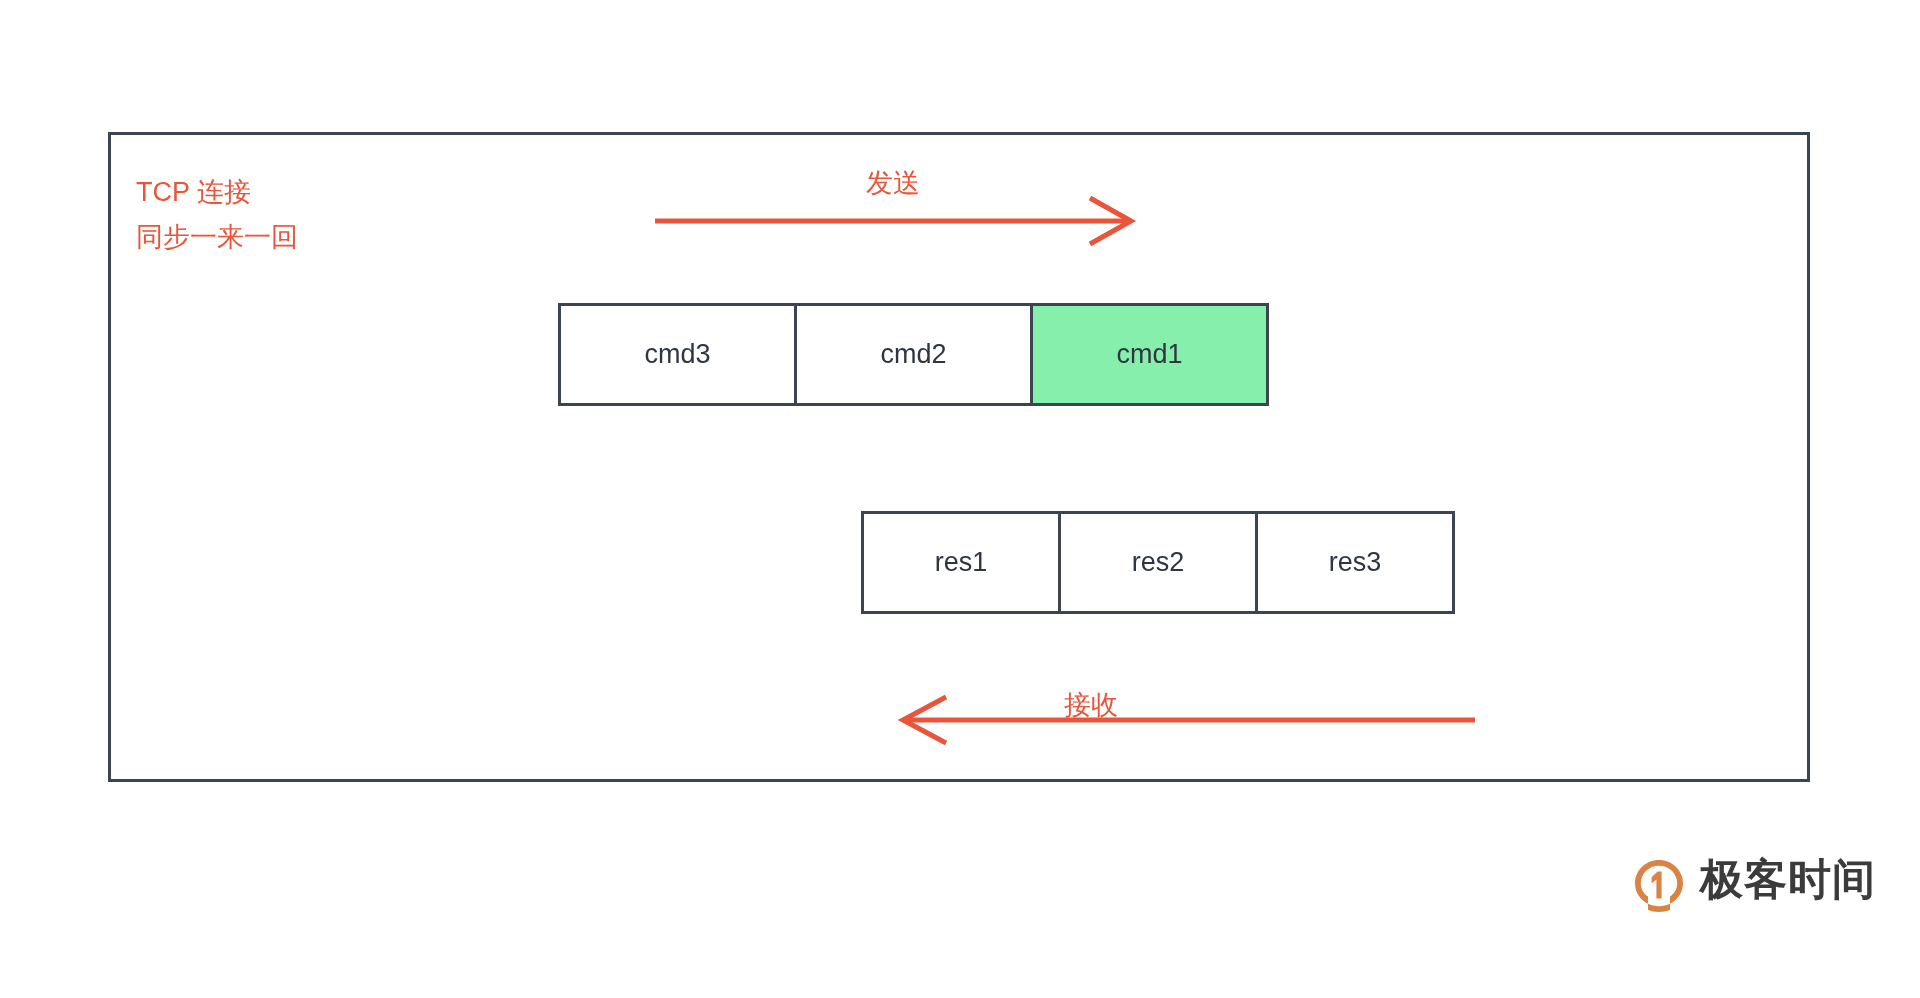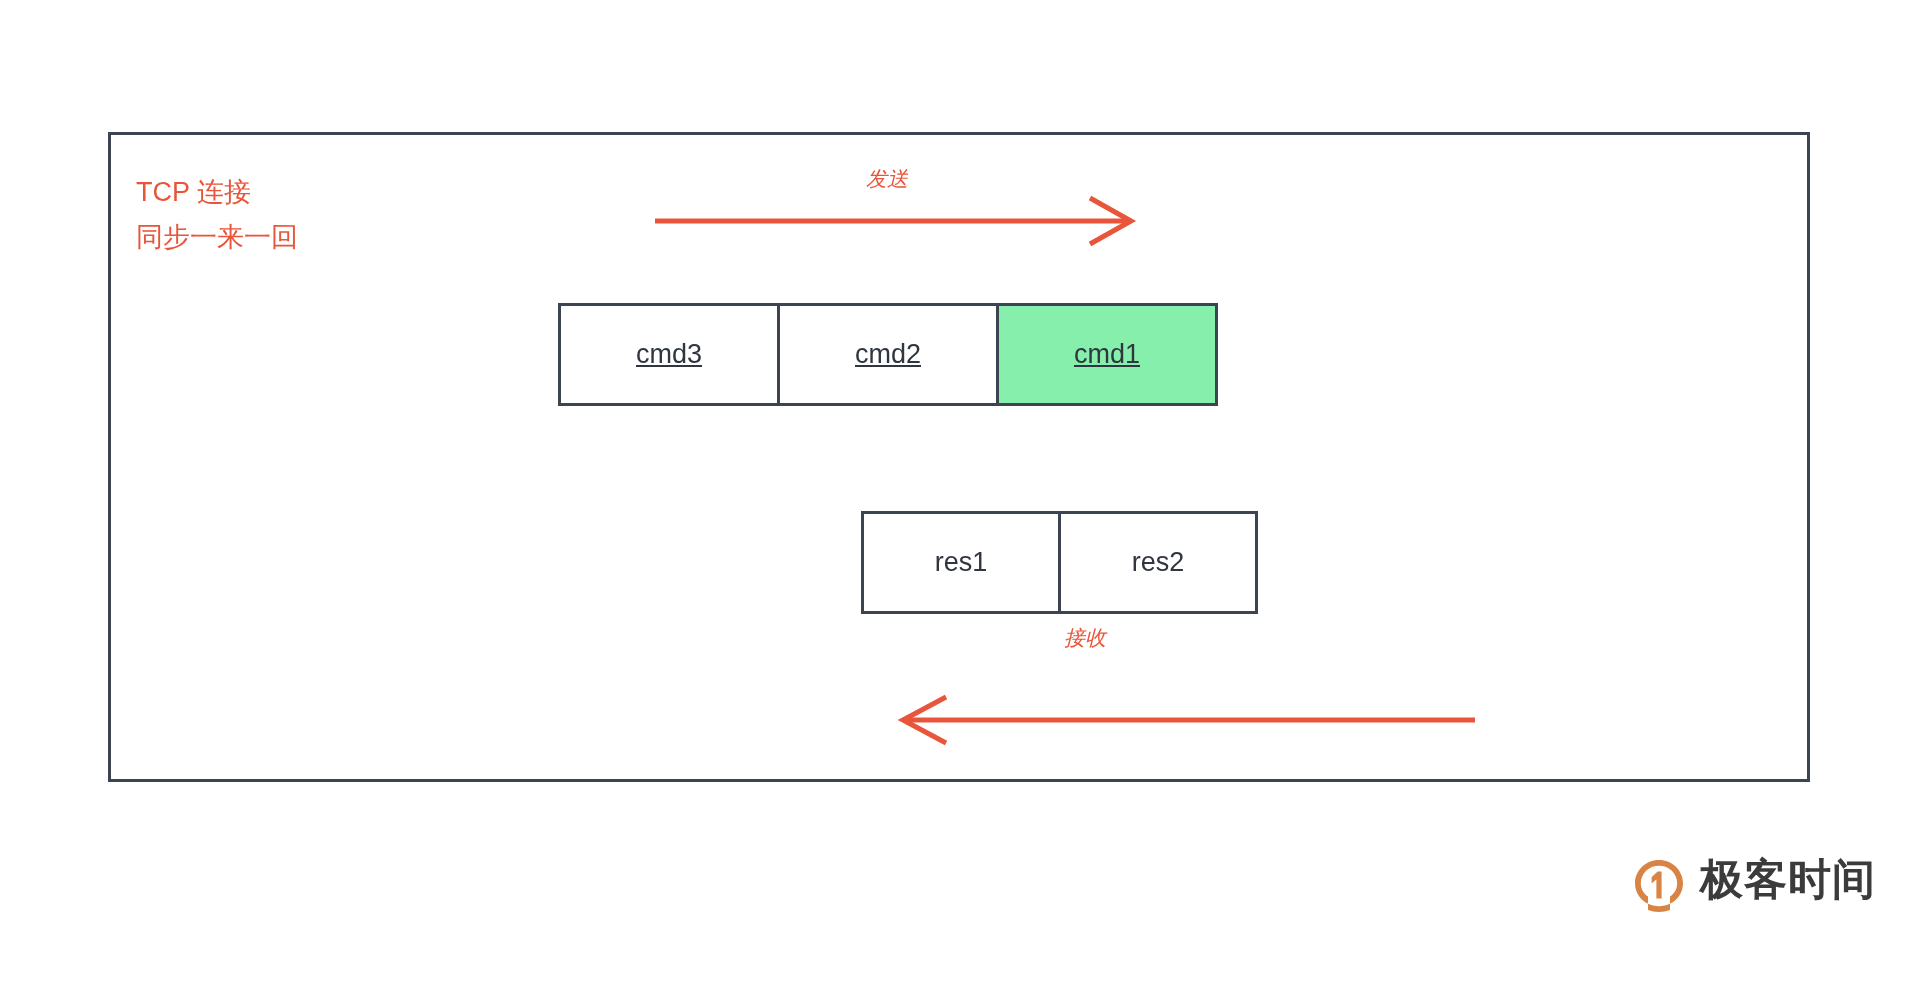--- a/index.html
+++ b/index.html
@@ -44,31 +44,30 @@
     font-size: 27px;
     line-height: 45px;
     white-space: nowrap;
   }
   .annotation div { white-space: nowrap; }
 
   
   .arrow-label {
     position: absolute;
     color: #e8553a;
-    font-size: 21px;
+    font-size: 27px;
     white-space: nowrap;
-    font-style: italic;
   }
   .label-send {
     left: 866px;
     top: 165px;
   }
   .label-recv {
     left: 1064px;
-    top: 624px;
+    top: 687px;
   }
 
   
   .arrow-svg {
     position: absolute;
     overflow: visible;
   }
   .arrow-send-svg { left: 650px; top: 196px; width: 500px; height: 50px; }
   .arrow-recv-svg { left: 900px; top: 694px; width: 580px; height: 52px; }
 
@@ -91,21 +90,21 @@
     background: #ffffff;
     height: 103px;
     display: flex;
     align-items: center;
     justify-content: center;
     font-size: 27px;
     color: #2f3640;
     margin-left: -3px;
   }
   .cell:first-child { margin-left: 0; }
-  .cell.w-cmd { width: 222px; text-decoration: underline; }
+  .cell.w-cmd { width: 239px; }
   .cell.w-res { width: 200px; }
   .cell.highlight { background: #86efac; }
 
   
   .logo {
     position: absolute;
     left: 1632px;
     top: 858px;
     display: flex;
     align-items: flex-start;
@@ -158,20 +157,23 @@
     </div>
   </div>
 
   <div class="box-row row-res">
     <div class="cell w-res">
       <span>res1</span>
     </div>
     <div class="cell w-res">
       <span>res2</span>
     </div>
+    <div class="cell w-res">
+      <span>res3</span>
+    </div>
   </div>
 
   <div class="arrow-label label-recv">接收</div>
 
   <svg class="arrow-svg arrow-recv-svg" viewBox="0 0 580 52">
     <line x1="4" y1="26" x2="575" y2="26" stroke="#e8553a" stroke-width="5" stroke-linecap="butt"></line>
     <polyline points="46,3 3,26 46,49" fill="none" stroke="#e8553a" stroke-width="5" stroke-linecap="butt" stroke-linejoin="miter"></polyline>
   </svg>
 
   <div class="logo">

